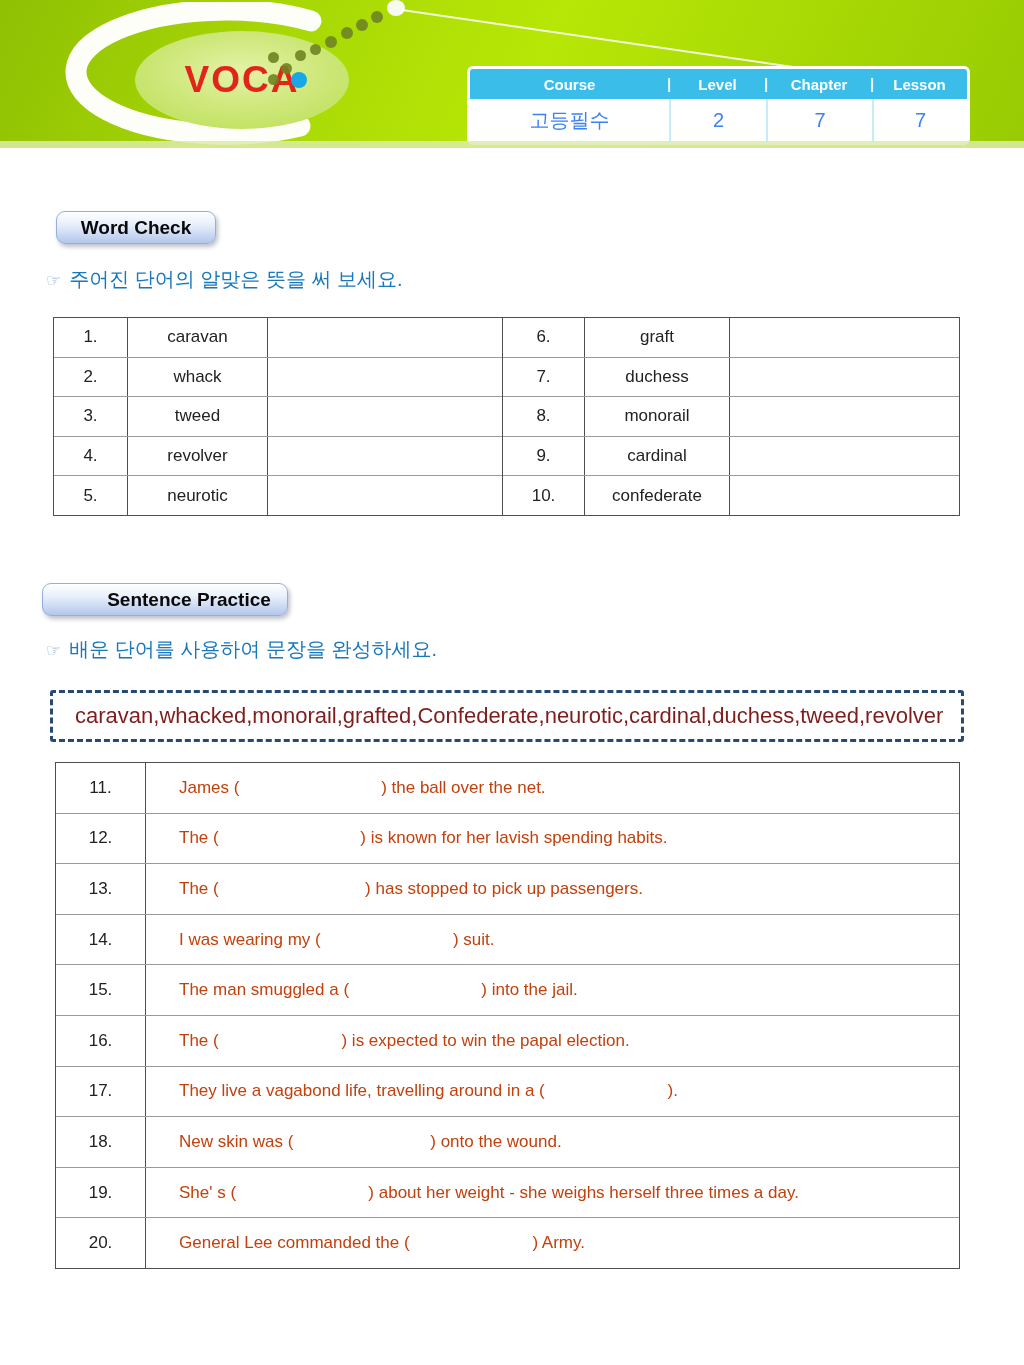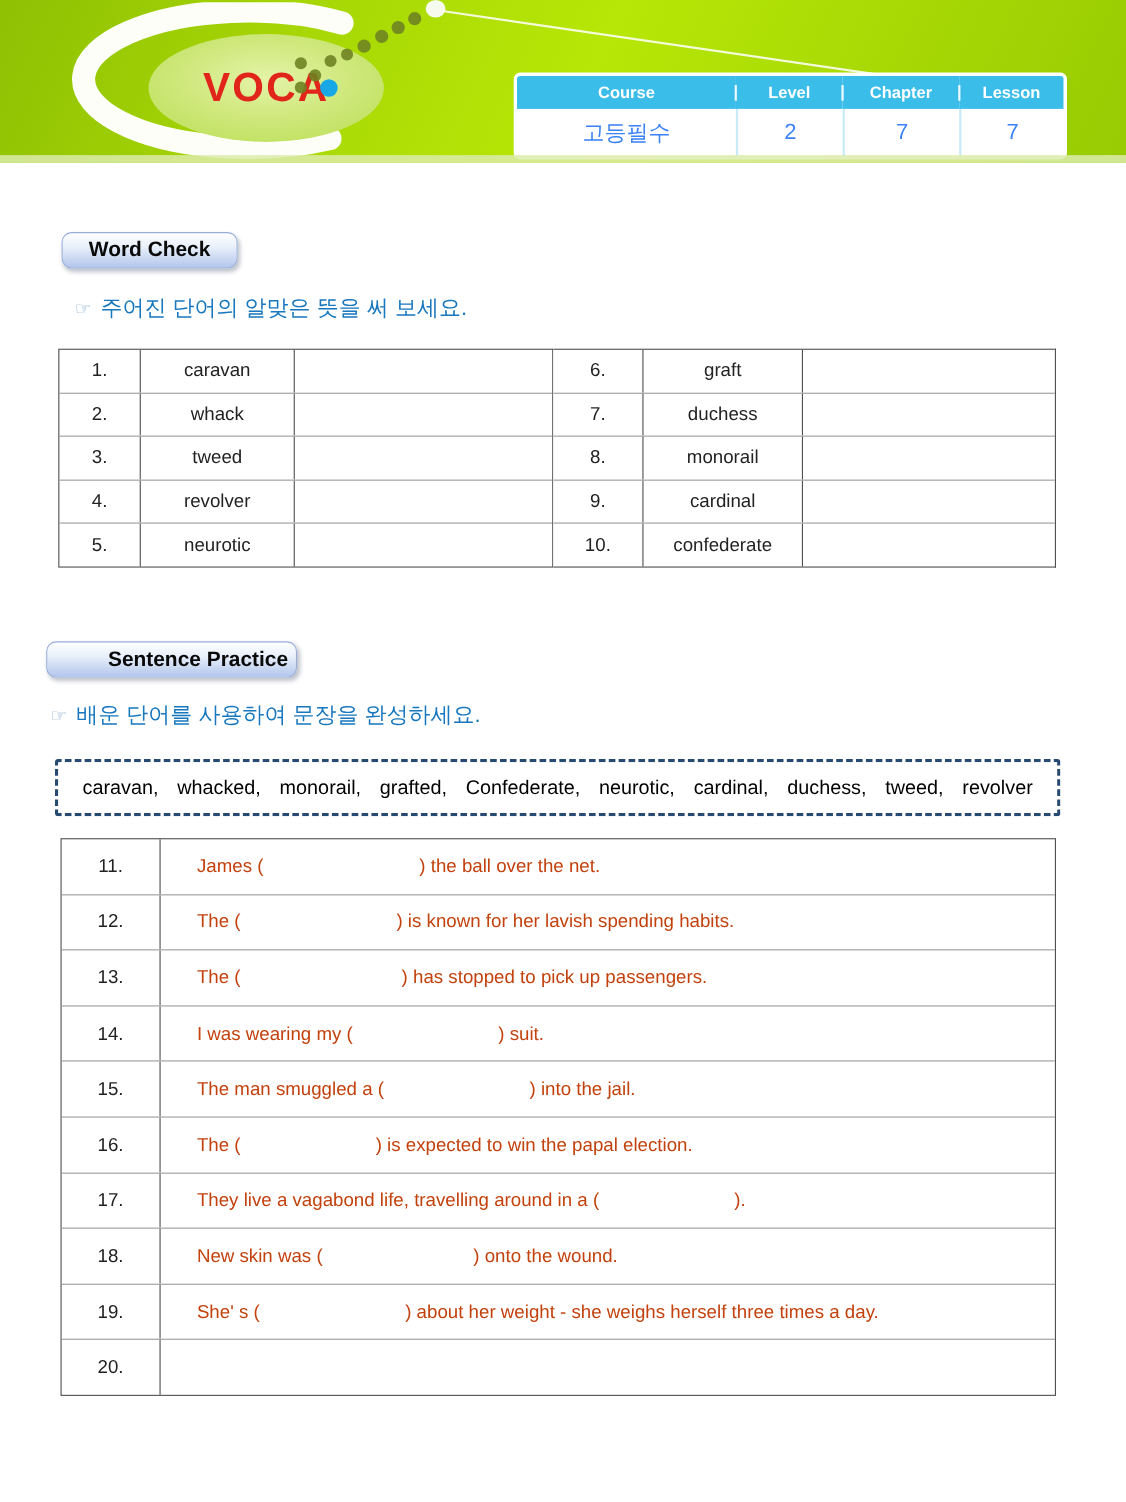--- a/index.html
+++ b/index.html
@@ -39,44 +39,44 @@
   .it-v.bl{border-left:2px solid #c8ebf7;}
   
   .badge{
     position:absolute;height:33px;border-radius:9px;box-sizing:border-box;
     background:linear-gradient(#feffff 0%,#e9f0fb 40%,#c6d5f1 78%,#b3c6ec 100%);
     border:1px solid #98aed9;box-shadow:2px 3px 4px rgba(110,120,140,.45);
     display:flex;align-items:center;justify-content:center;
     font-weight:bold;font-size:19px;color:#0a0a0a;
   }
   #badge-word-check{left:56px;top:211px;width:160px;}
-  #badge-sentence-practice{left:42px;top:583px;width:228px;padding-left:48px;}
+  #badge-sentence-practice{left:42px;top:583px;width:246px;padding-left:48px;}
   
   .instr{position:absolute;font-size:20px;color:#1878be;white-space:nowrap;}
   .pointer{color:#8aaccc;font-size:17px;margin-right:8px;}
-  #instr-1{left:68px;top:266px;}
+  #instr-1{left:46px;top:266px;}
   #instr-2{left:46px;top:636px;}
   
   .wc-grid{position:absolute;top:317px;height:199px;box-sizing:border-box;
     border:1.4px solid #4f4f4f;display:flex;flex-direction:column;background:#fff;}
   #wc-left{left:53px;width:450px;}
   #wc-right{left:503px;width:457px;border-left:none;}
   .wc-row{flex:1;display:grid;box-sizing:border-box;}
   #wc-left .wc-row{grid-template-columns:74px 140px 1fr;}
   #wc-right .wc-row{grid-template-columns:82px 145px 1fr;}
   .wc-row + .wc-row{border-top:1.8px solid #9b9b9b;}
   .wc-num,.wc-word{display:flex;align-items:center;justify-content:center;font-size:17px;color:#222;}
   .wc-num{border-right:1.3px solid #4f4f4f;}
   .wc-word{border-right:1.3px solid #4f4f4f;}
   
   .bank{
     position:absolute;left:50px;top:690px;width:914px;height:52px;box-sizing:border-box;
     border:3px dashed #274a73;border-radius:3px;background:#fff;
     display:flex;align-items:center;justify-content:space-between;padding:0 22px;
-    font-size:18px;color:#000000;
+    font-size:22px;color:#7f1d1d;
   }
   
   .sp-grid{position:absolute;left:55px;top:762px;width:905px;height:507px;box-sizing:border-box;
     border:1.4px solid #4f4f4f;display:flex;flex-direction:column;background:#fff;}
   .sp-row{flex:1;display:grid;grid-template-columns:90px 1fr;box-sizing:border-box;gap:19px;}
   .sp-row + .sp-row{border-top:1.8px solid #9b9b9b;}
   .sp-num{display:flex;align-items:center;justify-content:center;font-size:17px;color:#222;
     border-right:1.3px solid #4f4f4f;}
   .sp-text{display:flex;align-items:center;padding-left:14px;font-size:17px;color:#c2410c;
     white-space:pre;overflow:hidden;}
@@ -285,16 +285,17 @@
     <div class="sp-text">New skin was (                             ) onto the wound.</div>
   </div>
 
   <div class="sp-row">
     <div class="sp-num">19.</div>
     <div class="sp-text">She' s (                            ) about her weight - she weighs herself three times a day.</div>
   </div>
 
   <div class="sp-row">
     <div class="sp-num">20.</div>
+    <div class="sp-text">General Lee commanded the (                          ) Army.</div>
   </div>
 </div>
 
 </div>
 
 </body></html>

